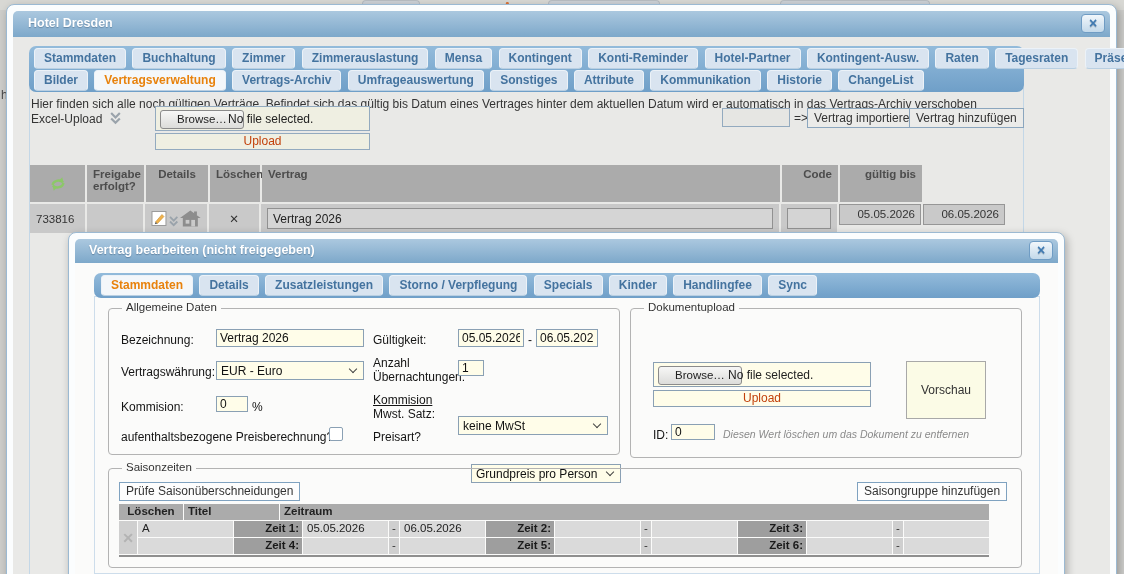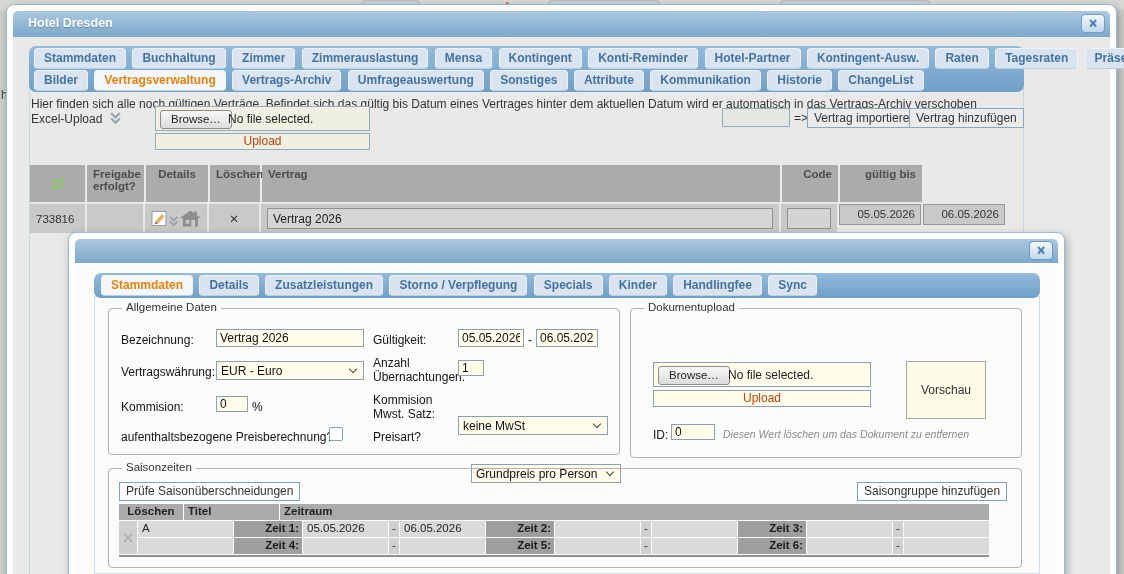--- a/index.html
+++ b/index.html
@@ -47,21 +47,21 @@
   }
   .tab.active { background:#f4f7fa; color:#e8820c; }
 
   
   .yellow-input { background:#fffde9; border:1px solid #8aa0b4; height:18px; font-size:12px; padding:0 3px; font-family:inherit; color:#111; }
   .gray-input   { background:#d5d5d5; border:1px solid #919191; height:21px; font-size:12px; padding:0 5px; font-family:inherit; color:#222; }
   .select { background:#fffde9; border:1px solid #8aa0b4; height:19px; position:relative; padding:2px 18px 0 4px; font-size:12px; color:#111; cursor:pointer; }
   .sel-arrow { position:absolute; right:7px; top:4px; width:6px; height:6px; border-right:1.6px solid #444; border-bottom:1.6px solid #444; transform:rotate(45deg); }
   .file-widget { background:#fffde9; border:1px solid #8aa0b4; position:relative; }
   .file-widget.beige { background:#efefe2; border-color:#93aabf; }
-  .browse-btn { position:absolute; left:4px; top:3px; height:19px; padding:0 10px; background:linear-gradient(#f7f7f6,#dcdcda); border:1px solid #8b8b8b; border-radius:3px; font-size:11.5px; color:#222; line-height:16px; cursor:pointer; }
+  .browse-btn { position:absolute; left:4px; top:3px; height:19px; padding:0 16px; background:linear-gradient(#f7f7f6,#dcdcda); border:1px solid #8b8b8b; border-radius:3px; font-size:11.5px; color:#222; line-height:16px; cursor:pointer; }
   .upload-btn { background:#efefe2; border:1px solid #93aabf; text-align:center; font-size:12px; line-height:15px; color:#c2410c; cursor:pointer; }
   .upload-btn.yellow { background:#fffde9; border-color:#8aa0b4; }
   .plain-btn { background:#ebebe9; border:1px solid #8ba6be; font-size:12px; color:#333; line-height:18px; padding:0 6px; text-align:center; cursor:pointer; }
   .white-btn { background:#fdfdfd; border:1px solid #7fa2c0; font-size:12px; color:#333; line-height:17px; padding:0 6px; text-align:center; cursor:pointer; }
   .checkbox { width:14px; height:14px; background:#fff; border:1px solid #8aa0b4; border-radius:2px; cursor:pointer; }
 
   .fieldset { position:absolute; border:1px solid #b3b3b3; border-radius:4px; }
   .legend { position:absolute; top:-8px; left:13px; background:#fbfbfa; padding:0 4px; font-size:11.5px; color:#333; }
   .lbl { position:absolute; font-size:12px; color:#141414; }
 
@@ -194,20 +194,21 @@
     <div class="cell" style="width:56px;">
       <input class="gray-input" style="width: 100%; height: 21px; background: rgb(212, 212, 212);" value="">
     </div>
     <div class="cell cellbox" style="width:82px;justify-content:flex-end;padding-right:5px;">05.05.2026</div>
     <div class="cell cellbox" style="width:82px;justify-content:flex-end;padding-right:5px;">06.05.2026</div>
   </div>
 </div>
 
 <div class="abs window-frame" style="left:68px;top:232px;width:997px;height:360px;"></div>
 <div class="abs titlebar" style="left:75px;top:239px;width:983px;height:24px;line-height:23px;padding-left:14px;">
+  <span>Vertrag bearbeiten (nicht freigegeben)</span>
   <div class="close-btn" style="top:2px;">×</div>
 </div>
 <div class="abs" style="left:75px;top:263px;width:983px;height:311px;background:#fbfbfa;"></div>
 <div class="abs panel-outline" style="left:94px;top:296px;width:946px;height:278px;border-color:#cdddeb;"></div>
 
 <div class="abs tabnav" style="left:94px;top:273px;width:946px;height:25px;">
   <div class="tab-row" style="padding-left:4px;">
     <span class="tab active">Stammdaten</span>
     <span class="tab">Details</span>
     <span class="tab">Zusatzleistungen</span>
@@ -233,21 +234,21 @@
     <span>EUR - Euro</span>
     <span class="sel-arrow"></span>
   </div>
   <span class="lbl" style="left:264px;top:47px;">Anzahl</span>
   <span class="lbl" style="left:264px;top:61px;">Übernachtungen:</span>
   <input class="abs yellow-input" style="left: 349px; top: 51px; width: 26px; height: 16px;" value="1">
 
   <span class="lbl" style="left:12px;top:91px;">Kommision:</span>
   <input class="abs yellow-input" style="left: 107px; top: 87px; width: 32px; height: 16px;" value="0">
   <span class="lbl" style="left:143px;top:91px;">%</span>
-  <span class="lbl" style="left:264px;top:84px;">Kommision</span>
+  <span class="lbl" style="left:264px;top:84px;text-decoration:underline;">Kommision</span>
   <span class="lbl" style="left:264px;top:98px;">Mwst. Satz:</span>
   <div class="abs select" style="left:349px;top:88px;width:150px;">
     <span>keine MwSt</span>
     <span class="sel-arrow"></span>
   </div>
 
   <span class="lbl" style="left:12px;top:121px;">aufenthaltsbezogene Preisberechnung?</span>
   <div class="abs checkbox" style="left:220px;top:118px;"></div>
   <span class="lbl" style="left:264px;top:121px;">Preisart?</span>
   <div class="abs select" style="left:362px;top:117px;width:150px;">

